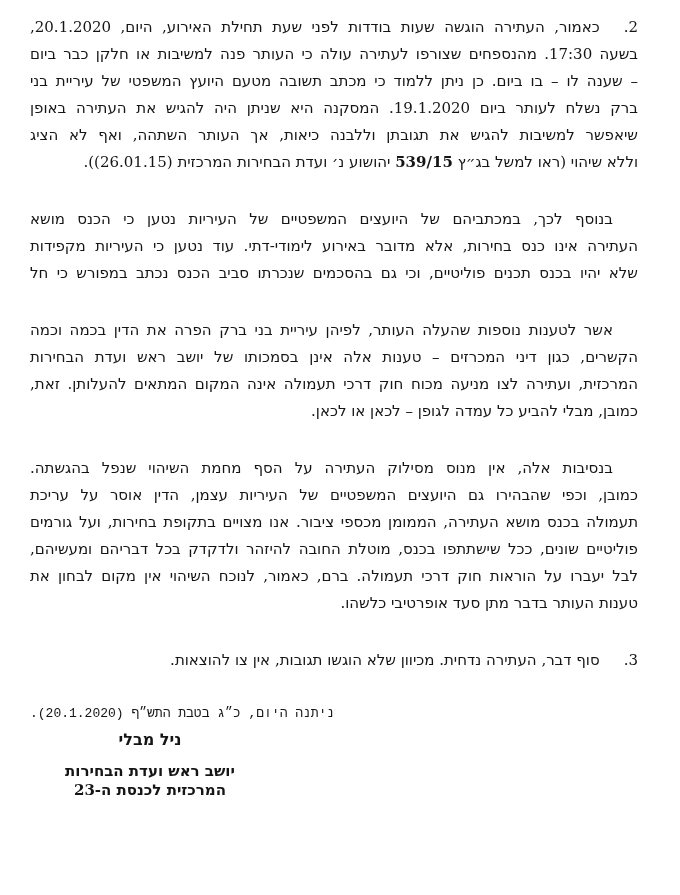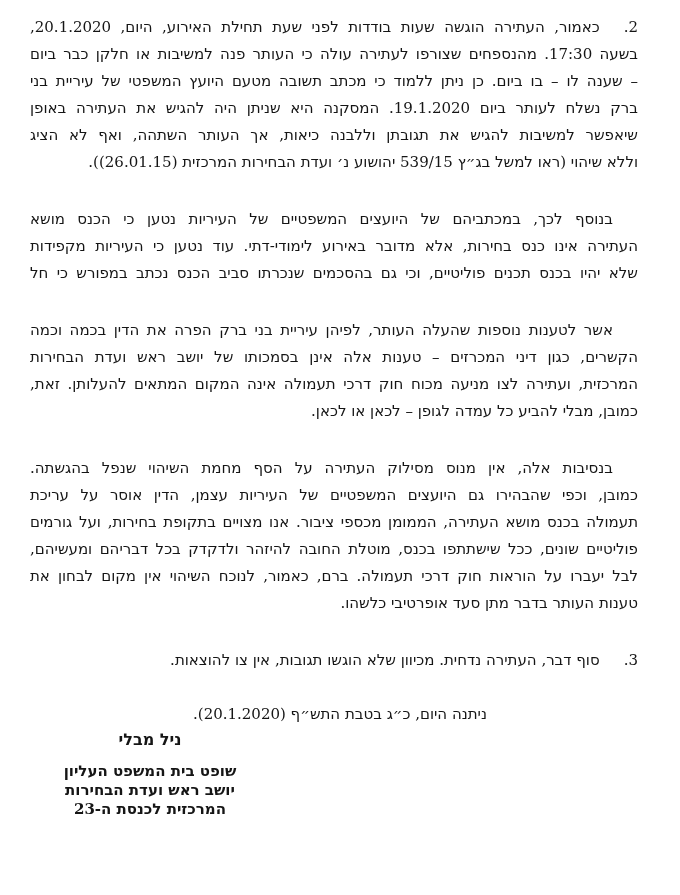--- a/index.html
+++ b/index.html
@@ -33,32 +33,33 @@
     text-align: right;
     text-align-last: right;
   }
   .line.indent {
     padding-right: 25px;
   }
   .pnum {
     margin-left: 24px;
   }
   .cite-num {
-    font-weight: normal;
+    font-weight: bold;
     text-align: right;
   }
   .cite-case {
   }
   .closing-date {
     direction: rtl;
-    font-size: 15px;
+    font-size: 13px;
     line-height: 20px;
     margin-top: 28px;
-    text-align: center;
+    text-align: left;
     white-space: nowrap;
+    font-family: Liberation Mono, monospace;
   }
   .signature {
     width: 220px;
     margin: 6px 390px 0 0;
     text-align: center;
   }
   .sig-name {
     font-size: 16px;
     font-weight: bold;
     line-height: 20px;
@@ -113,19 +114,18 @@
 
   <section class="para">
     <div class="line end"><span class="pnum">3.</span><span>סוף דבר, העתירה נדחית. מכיוון שלא הוגשו תגובות, אין צו להוצאות.</span></div>
   </section>
 
   <div class="closing-date">ניתנה היום, כ״ג בטבת התש״ף (20.1.2020).</div>
 
   <div class="signature">
     <div class="sig-name">ניל מבלי</div>
     <div class="sig-titles">
-      <div>שופט בית המשפט העליון</div>
       <div>יושב ראש ועדת הבחירות</div>
       <div>המרכזית לכנסת ה-23</div>
     </div>
   </div>
 
 </div>
 
 </body></html>

